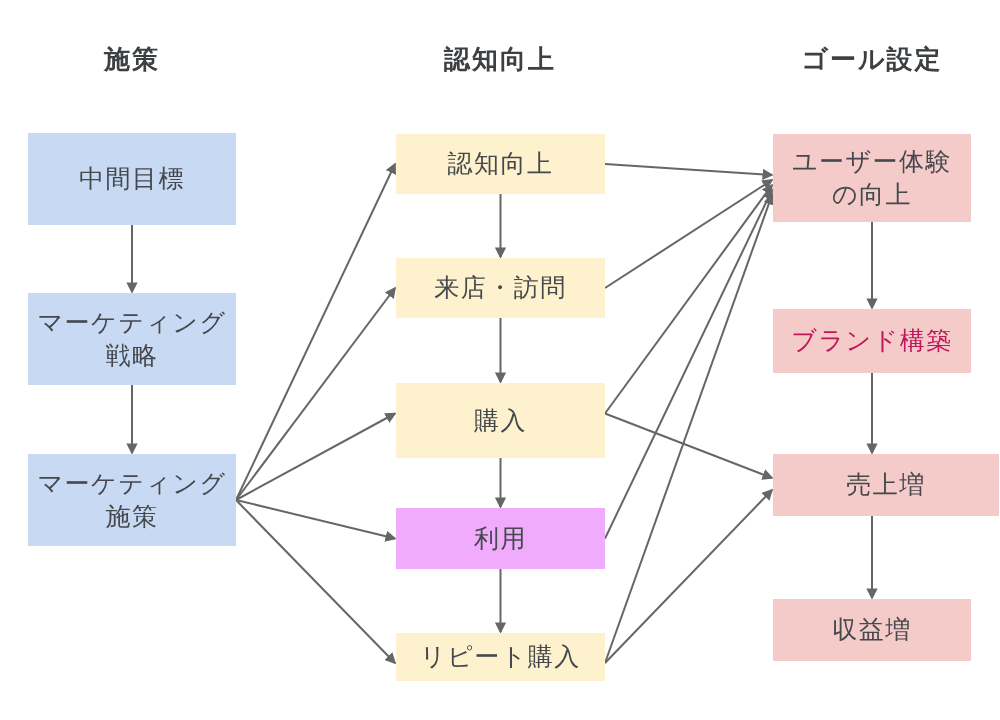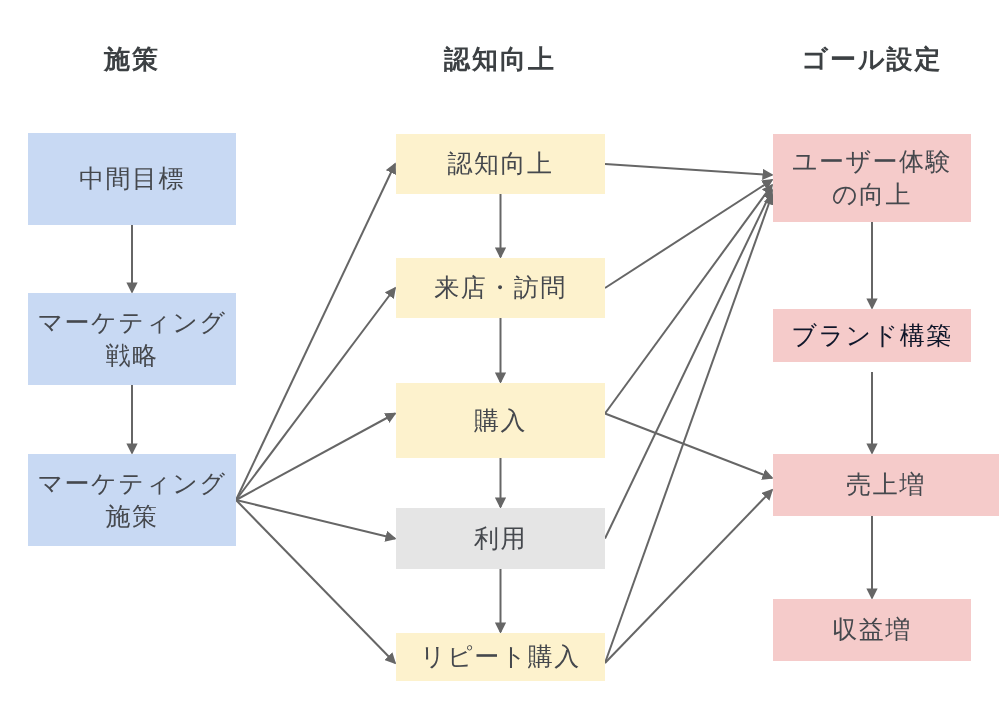--- a/index.html
+++ b/index.html
@@ -106,31 +106,31 @@
       </div>
       <div class="node" style="left: 396px; top: 134px; width: 209px; height: 60px; background: rgb(253, 242, 205); color: rgb(69, 72, 77);">
         <span>認知向上</span>
       </div>
       <div class="node" style="left: 396px; top: 258px; width: 209px; height: 60px; background: rgb(253, 242, 205); color: rgb(69, 72, 77); font-family: Liberation Serif, serif;">
         <span>来店・訪問</span>
       </div>
       <div class="node" style="left: 396px; top: 383px; width: 209px; height: 75px; background: rgb(253, 242, 205); color: rgb(69, 72, 77);">
         <span>購入</span>
       </div>
-      <div class="node" style="left: 396px; top: 508px; width: 209px; height: 61px; background: #e5e5e5; color: rgb(69, 72, 77);">
+      <div class="node" style="left: 396px; top: 508px; width: 209px; height: 61px; background: #f0abfc; color: rgb(69, 72, 77);">
         <span>利用</span>
       </div>
       <div class="node" style="left: 396px; top: 633px; width: 209px; height: 48px; background: rgb(253, 242, 205); color: rgb(69, 72, 77);">
         <span>リピート購入</span>
       </div>
       <div class="node" style="left: 773px; top: 134px; width: 198px; height: 88px; background: rgb(245, 203, 202); color: rgb(69, 72, 77);">
         <span>ユーザー体験</span>
         <span>の向上</span>
       </div>
-      <div class="node" style="left: 773px; top: 309px; width: 198px; height: 53px; background: rgb(245, 203, 202); color: #0f172a;">
+      <div class="node" style="left: 773px; top: 309px; width: 198px; height: 64px; background: rgb(245, 203, 202); color: #be185d;">
         <span>ブランド構築</span>
       </div>
       <div class="node" style="left: 773px; top: 454px; width: 226px; height: 62px; background: rgb(245, 203, 202); color: rgb(69, 72, 77);">
         <span>売上増</span>
       </div>
       <div class="node" style="left: 773px; top: 599px; width: 198px; height: 62px; background: rgb(245, 203, 202); color: rgb(69, 72, 77); justify-content: center;">
         <span>収益増</span>
       </div>
     </div>
 

